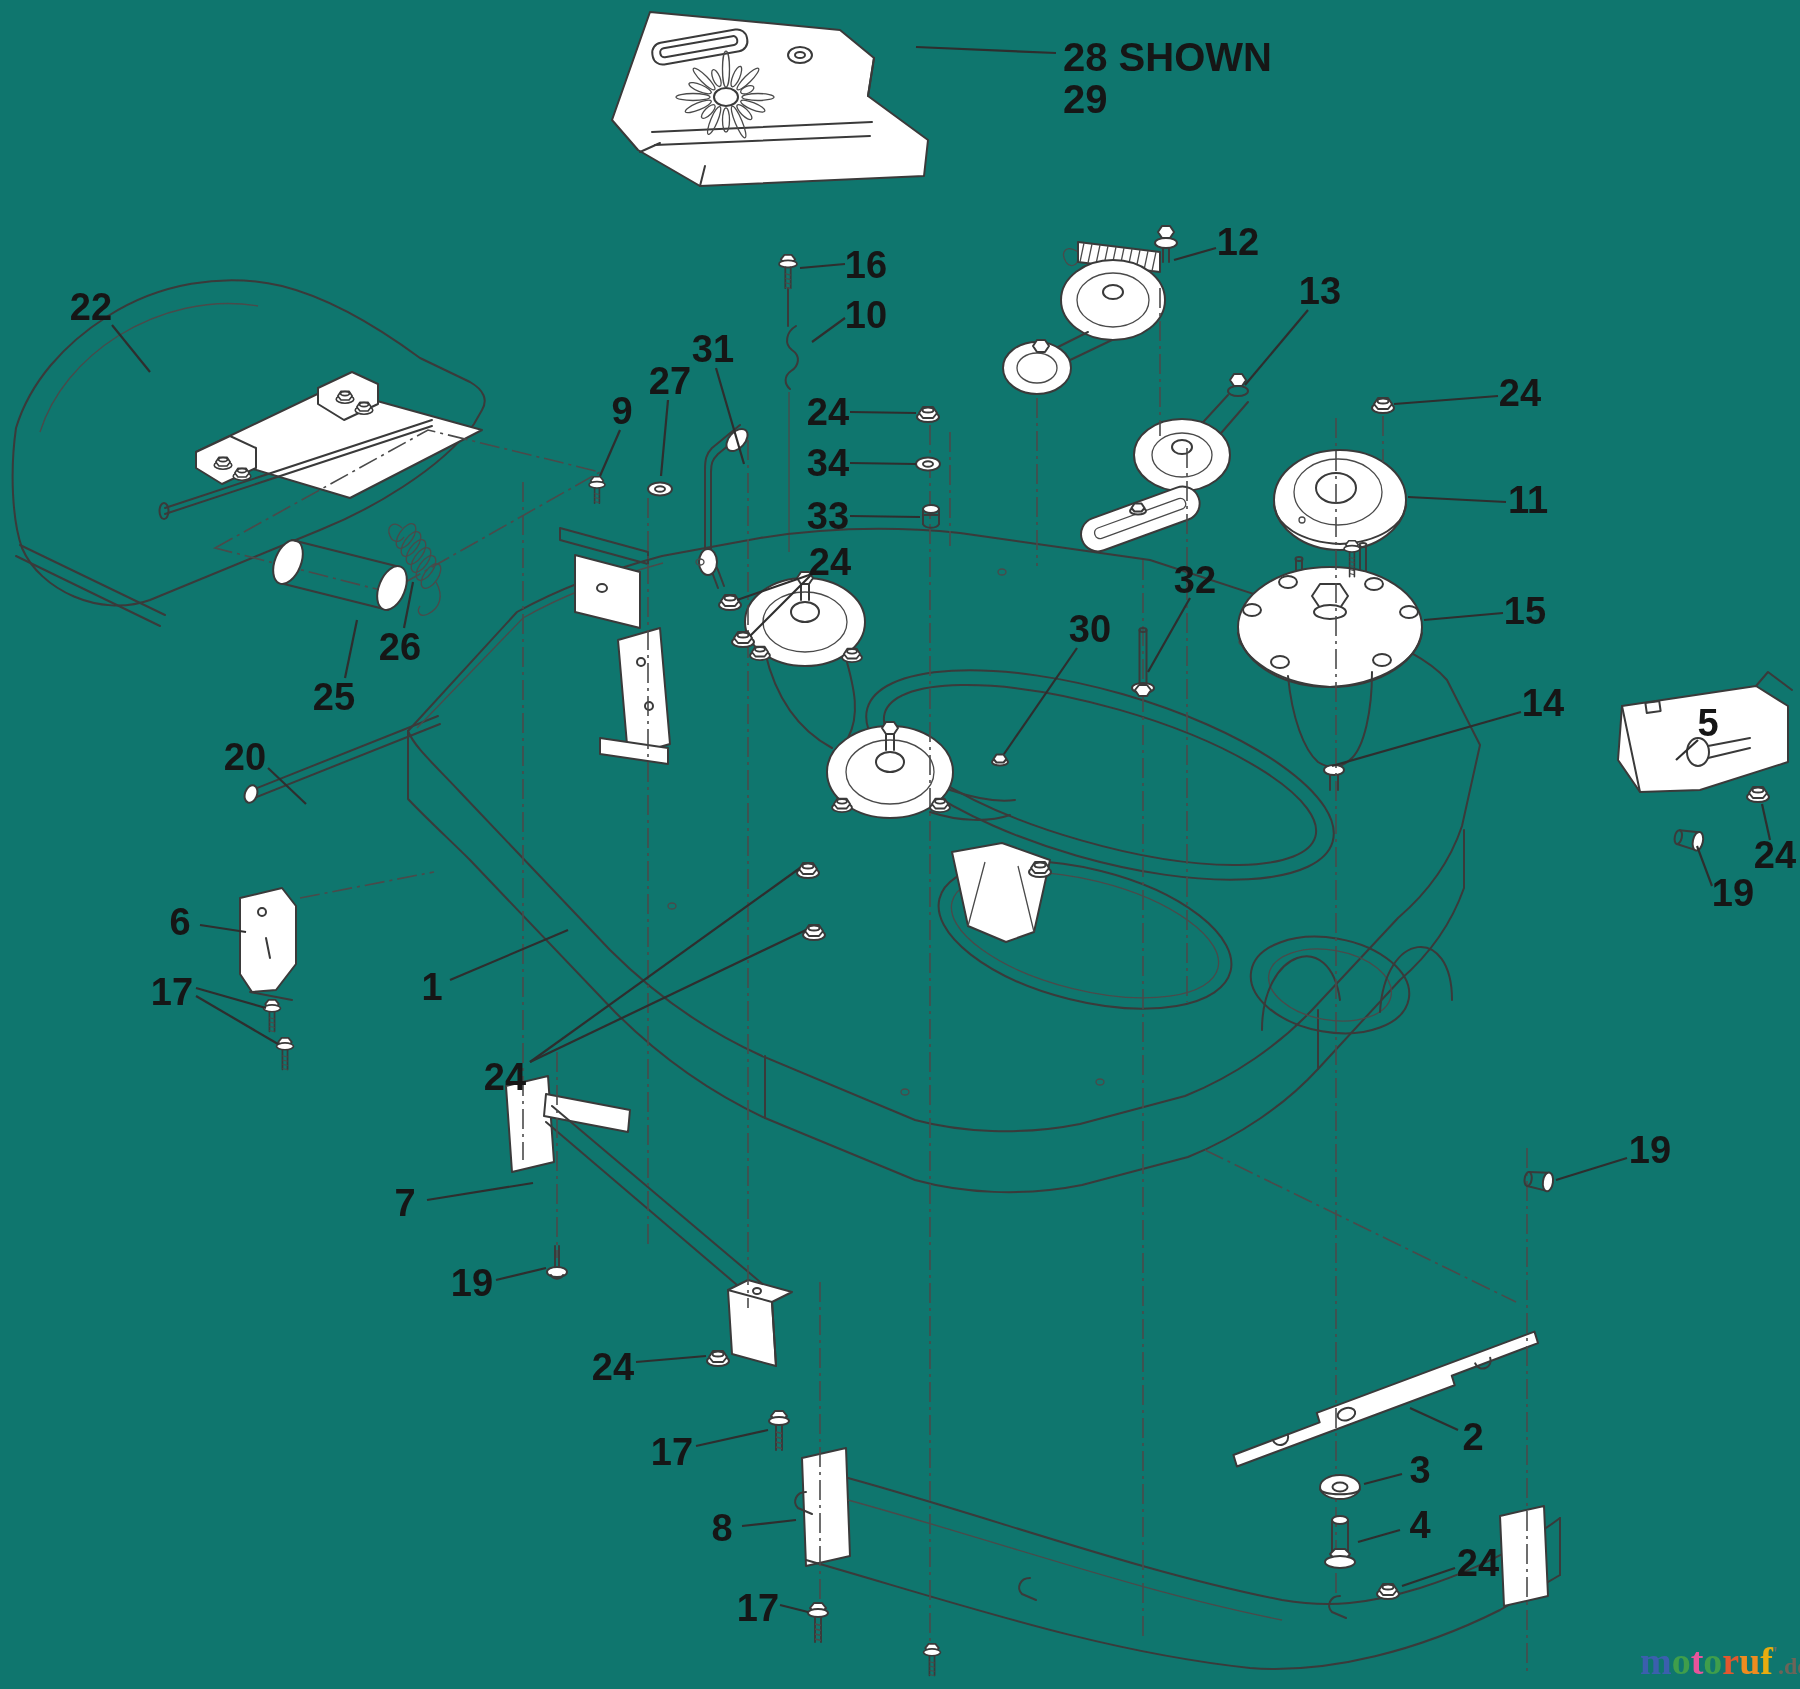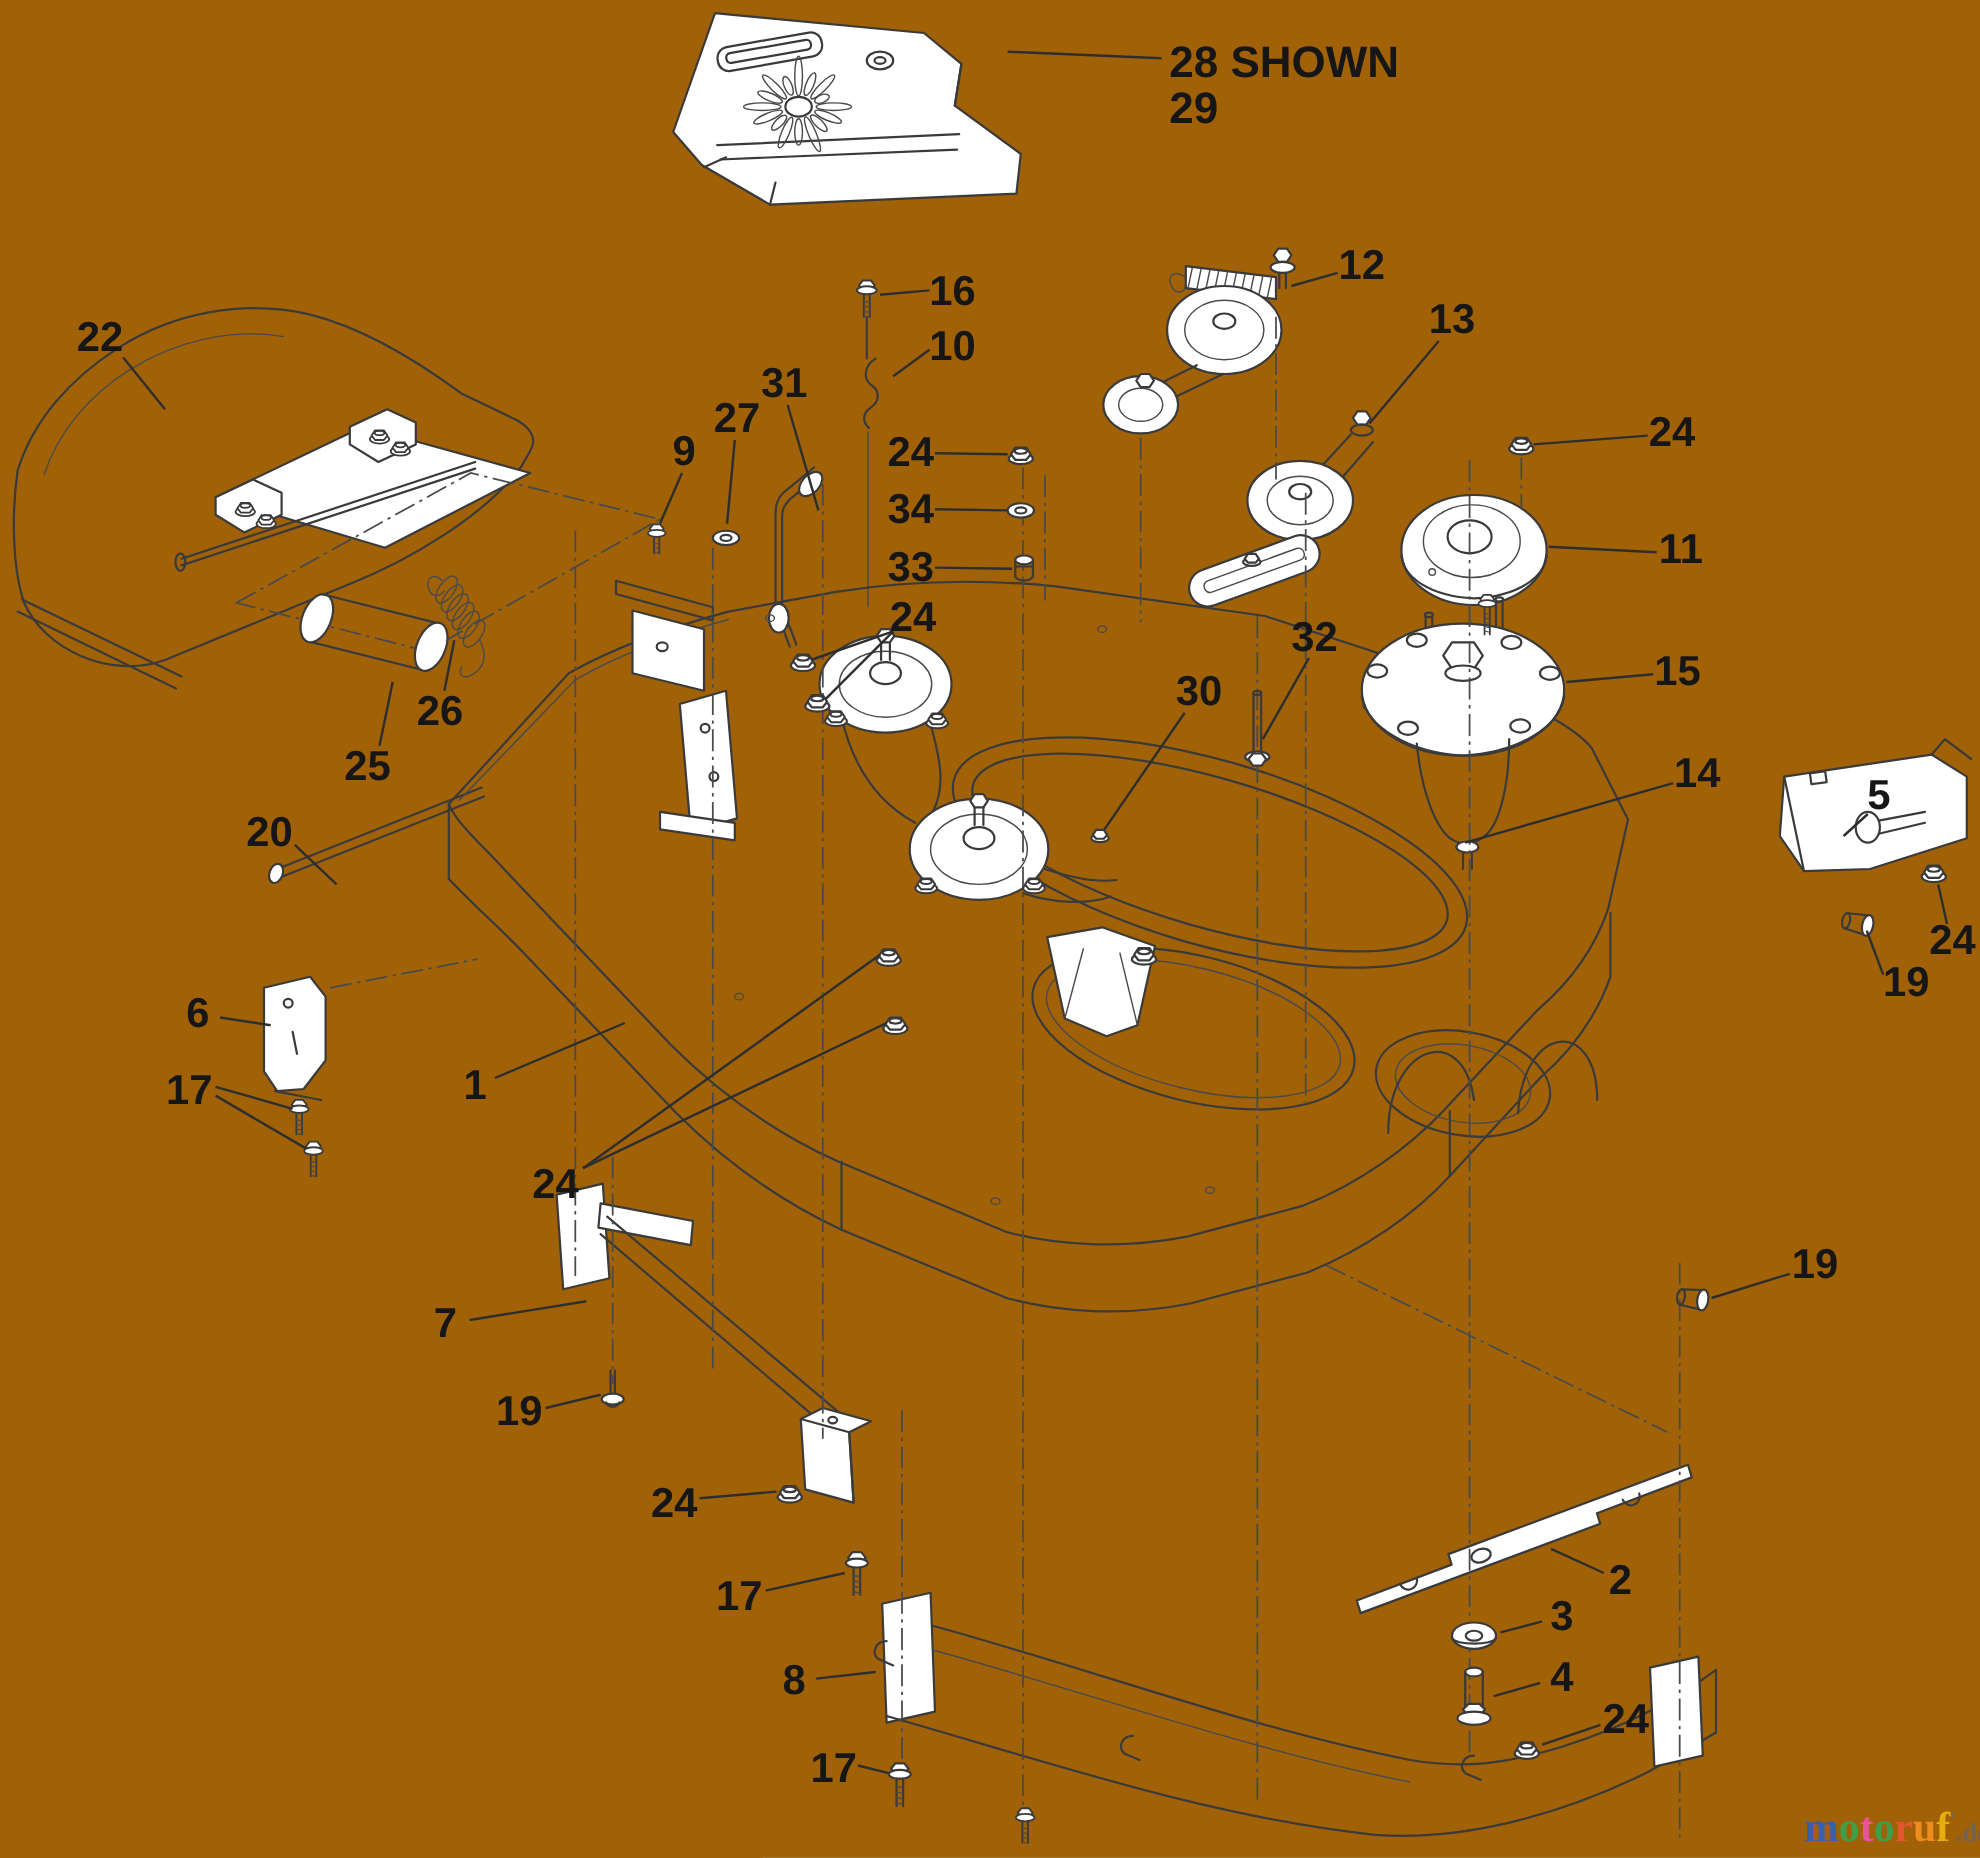--- a/index.html
+++ b/index.html
@@ -1,16 +1,16 @@
 <!DOCTYPE html>
 <html><head>
 <meta charset="utf-8">
 <style>
   html,body{margin:0;padding:0;background:#ffffff;}
-  .stage{width:1800px;height:1689px;background:#a16207;position:relative;overflow:hidden;}
+  .stage{width:1800px;height:1689px;background:#0f766e;position:relative;overflow:hidden;}
   svg{display:block;}
   .callout{font-family:"Liberation Sans",sans-serif;font-weight:700;fill:#161616;}
   .wm{font-family:"Liberation Serif",serif;font-weight:700;}
   .part{stroke:#3a3a3a;stroke-width:2;fill:none;stroke-linejoin:round;stroke-linecap:round;}
   .partfill{stroke:#3a3a3a;stroke-width:2;fill:#ffffff;stroke-linejoin:round;}
   .thin{stroke:#4a4a4a;stroke-width:1.3;fill:none;}
   .leader{stroke:#2e2e2e;stroke-width:2.2;fill:none;}
   .dashdot{stroke:#4a4a4a;stroke-width:1.6;fill:none;stroke-dasharray:20 5 3 5;}
 </style>
 </head>

